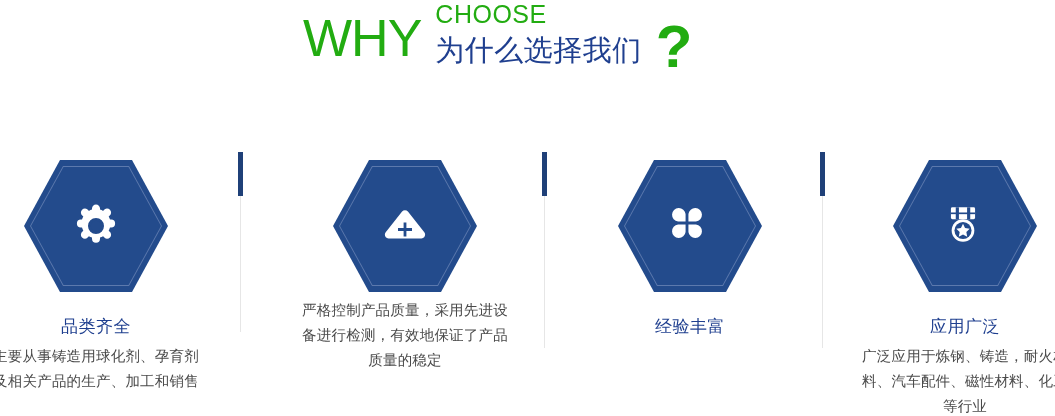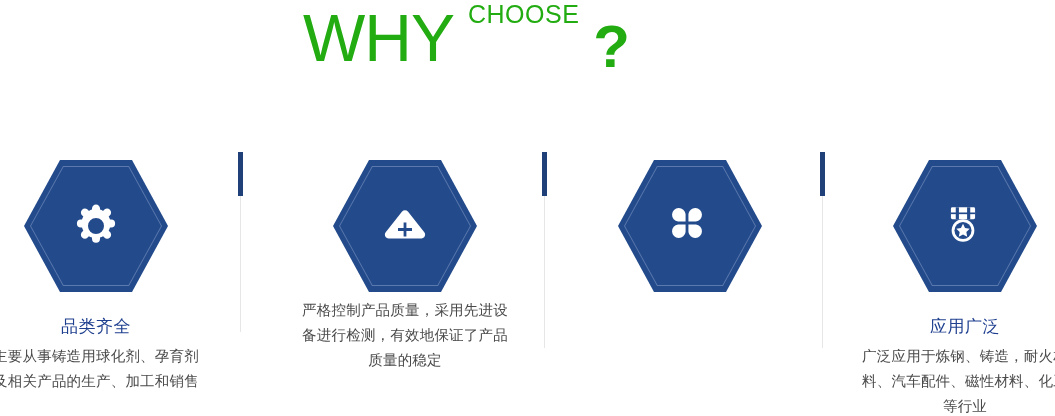--- a/index.html
+++ b/index.html
@@ -26,21 +26,21 @@
   }
   .heading-inner {
     position: absolute;
     left: 303px;
     top: 0;
     display: flex;
     align-items: flex-start;
   }
   .why {
     color: #22AC11;
-    font-size: 66px;
+    font-size: 52px;
     line-height: 72px;
     font-weight: 400;
     letter-spacing: -1px;
     display: block;
     margin-top: 2px;
   }
   .choose-block {
     display: flex;
     flex-direction: column;
     margin-left: 14px;
@@ -153,20 +153,21 @@
   }
 </style>
 </head>
 <body>
 
 <div class="heading">
   <div class="heading-inner">
     <span class="why">WHY</span>
     <span class="choose-block">
       <span class="choose">CHOOSE</span>
+      <span class="cn-title">为什么选择我们</span>
     </span>
     <span class="qmark">?</span>
   </div>
 </div>
 
 <div class="divider" style="left:240px; top:152px; height:180px;">
   <span class="cap"></span>
 </div>
 <div class="divider" style="left:544px; top:152px; height:196px;">
   <span class="cap"></span>
@@ -210,20 +211,21 @@
   <div class="hex-wrap">
     <div class="hex"></div>
     <div class="hex-inline"></div>
     <div class="hex-inline2"></div>
     <div class="hex-icon">
       <svg viewBox="0 0 56 56" width="50" height="50" aria-hidden="true">
         <path fill="#ffffff" d="M26.4 26.4H18a7.6 7.6 0 1 1 8.4-8.4zM29.6 26.4V18a7.6 7.6 0 1 1 8.4 8.4zM26.4 29.6V38a7.6 7.6 0 1 1-8.4-8.4zM29.6 29.6H38a7.6 7.6 0 1 1-8.4 8.4z"></path>
       </svg>
     </div>
   </div>
+  <div class="card-title">经验丰富</div>
 </div>
 
 <div class="col" style="left:845px;">
   <div class="hex-wrap">
     <div class="hex"></div>
     <div class="hex-inline"></div>
     <div class="hex-inline2"></div>
     <div class="hex-icon">
       <svg viewBox="0 0 56 56" width="52" height="52" aria-hidden="true">
         <rect x="15" y="10" width="26" height="13" rx="1.6" fill="#ffffff"></rect>

